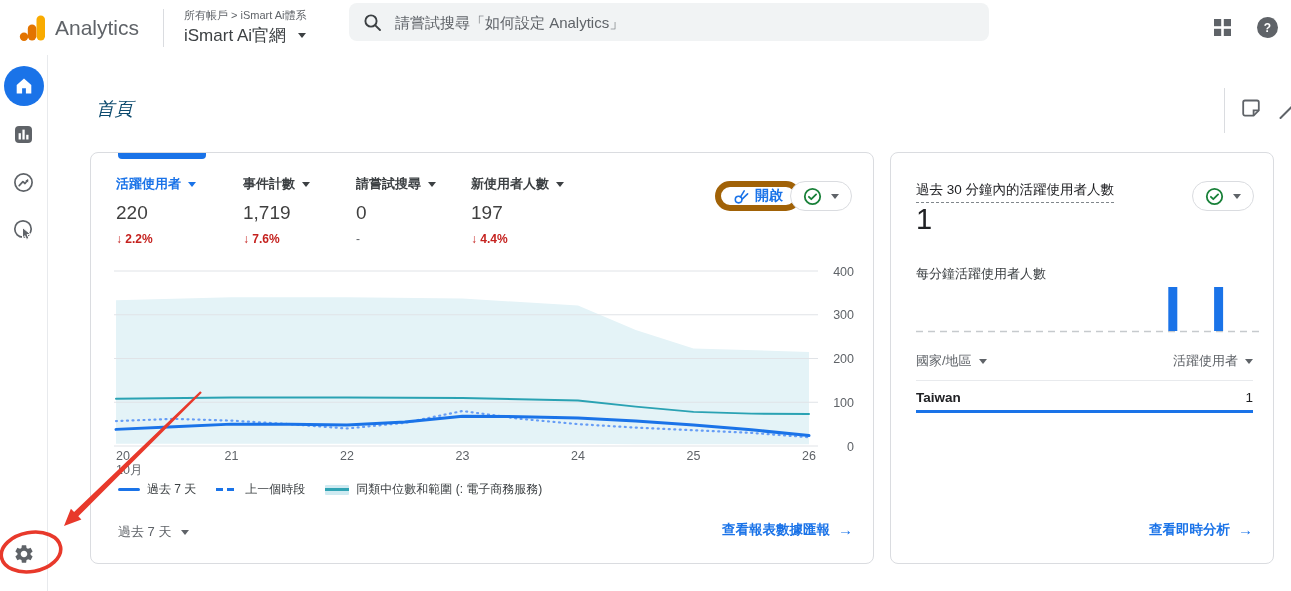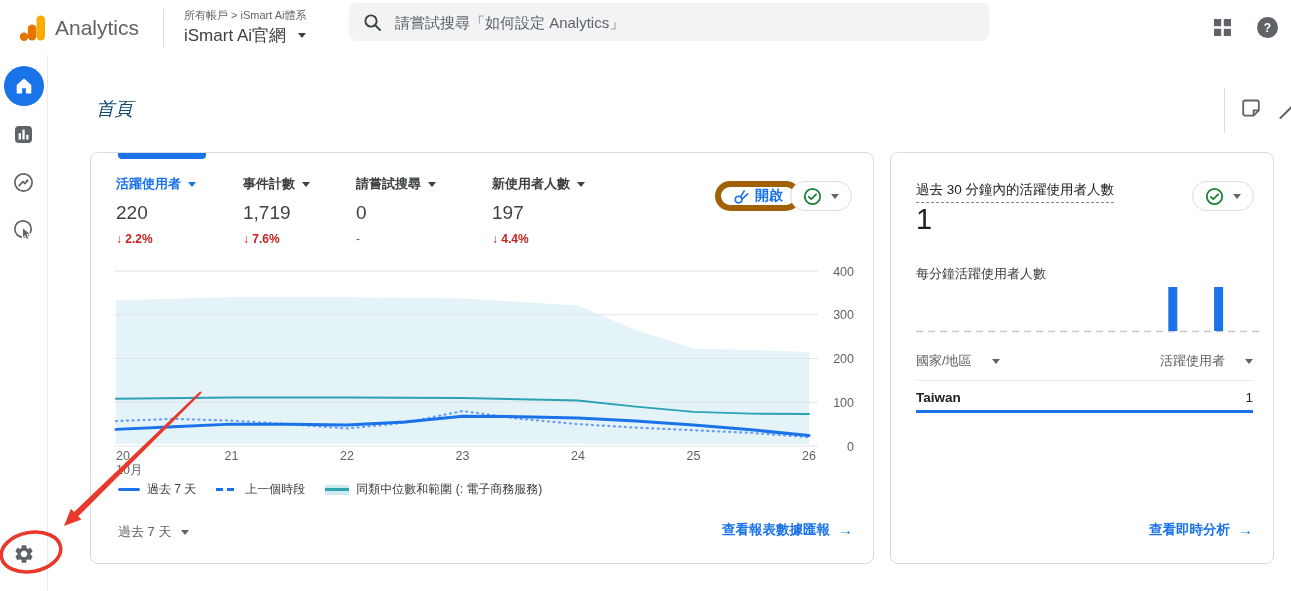--- a/index.html
+++ b/index.html
@@ -39,21 +39,21 @@
   .wand-btn { position:absolute; left:1230px; top:42px; cursor:pointer; }
 
   .card { position:absolute; background:#fff; border:1px solid #dadce0; border-radius:8px; }
   .overview-card { left:42px; top:97px; width:784px; height:412px; }
   .realtime-card { left:842px; top:97px; width:384px; height:412px; }
   .tab-indicator { position:absolute; left:27px; top:0; width:88px; height:6px; background:#1a73e8; border-radius:0 0 4px 4px; }
 
   
   .metrics { position:absolute; left:25px; top:22px; display:flex; }
   .metric:nth-child(1){ width:127px; } .metric:nth-child(2){ width:113px; }
-  .metric:nth-child(3){ width:115px; } .metric:nth-child(4){ width:150px;margin-left:21px; }
+  .metric:nth-child(3){ width:115px; } .metric:nth-child(4){ width:150px; }
   .metric-label { font-size:13px; font-weight:bold; color:#3c4043; display:flex; align-items:center; gap:7px; cursor:pointer; }
   .metric.active .metric-label { color:#1a73e8; }
   .metric-value { font-size:19px; color:#404040; margin-top:9px; }
   .metric-delta { font-size:12px; font-weight:bold; color:#c5221f; margin-top:8px; }
   .metric-delta.neutral { color:#5f6368; font-weight:normal; }
 
   
   .insights-pill { position:absolute; left:624px; top:28px; height:30px; border:6px solid #a16207; border-radius:16px; display:flex; align-items:center; gap:6px; padding:0 12px; color:#1a73e8; font-weight:bold; font-size:14px; cursor:pointer; background:#fff; }
   .status-pill { position:absolute; top:28px; height:30px; width:62px; border:1px solid #dadce0; border-radius:16px; display:flex; align-items:center; justify-content:center; gap:9px; background:#fff; cursor:pointer; }
   .status-pill.left-card { left:699px; }
@@ -70,21 +70,21 @@
   
   .range { position:absolute; left:27px; top:370px; font-size:13px; color:#5f6368; display:flex; align-items:center; gap:10px; cursor:pointer; }
   .go-link { position:absolute; right:20px; top:368px; font-size:13.5px; font-weight:bold; color:#1a73e8; display:flex; align-items:flex-start; gap:8px; cursor:pointer; }
   .go-link .arr { font-size:15px; font-weight:bold; }
 
   
   .rt-title { position:absolute; left:25px; top:28px; font-size:13.5px; color:#202124; border-bottom:1px dashed #80868b; padding-bottom:3px; cursor:default; }
   .rt-value { position:absolute; left:25px; top:50px; font-size:29px; color:#202124; }
   .rt-chart-label { position:absolute; left:25px; top:112px; font-size:13px; color:#3c4043; }
   .rt-cols { position:absolute; left:25px; right:20px; top:199px; display:flex; justify-content:space-between; font-size:13px; color:#5f6368; }
-  .rt-col { display:flex; align-items:center; gap:20px; cursor:pointer; }
+  .rt-col { display:flex; align-items:center; gap:7px; cursor:pointer; }
   .rt-divider { position:absolute; left:25px; right:20px; top:227px; height:1px; background:#e8eaed; }
   .rt-row { position:absolute; left:25px; right:20px; top:237px; display:flex; justify-content:space-between; font-size:13.5px; color:#202124; font-weight:bold; }
   .rt-row .val { font-weight:normal; }
   .rt-bar { position:absolute; left:25px; right:20px; top:257px; height:3px; background:#1a73e8; }
 
   .overlay { position:absolute; left:0; top:0; width:1291px; height:591px; pointer-events:none; z-index:50; }
   svg { display:block; }
 </style>
 </head>
 <body>

